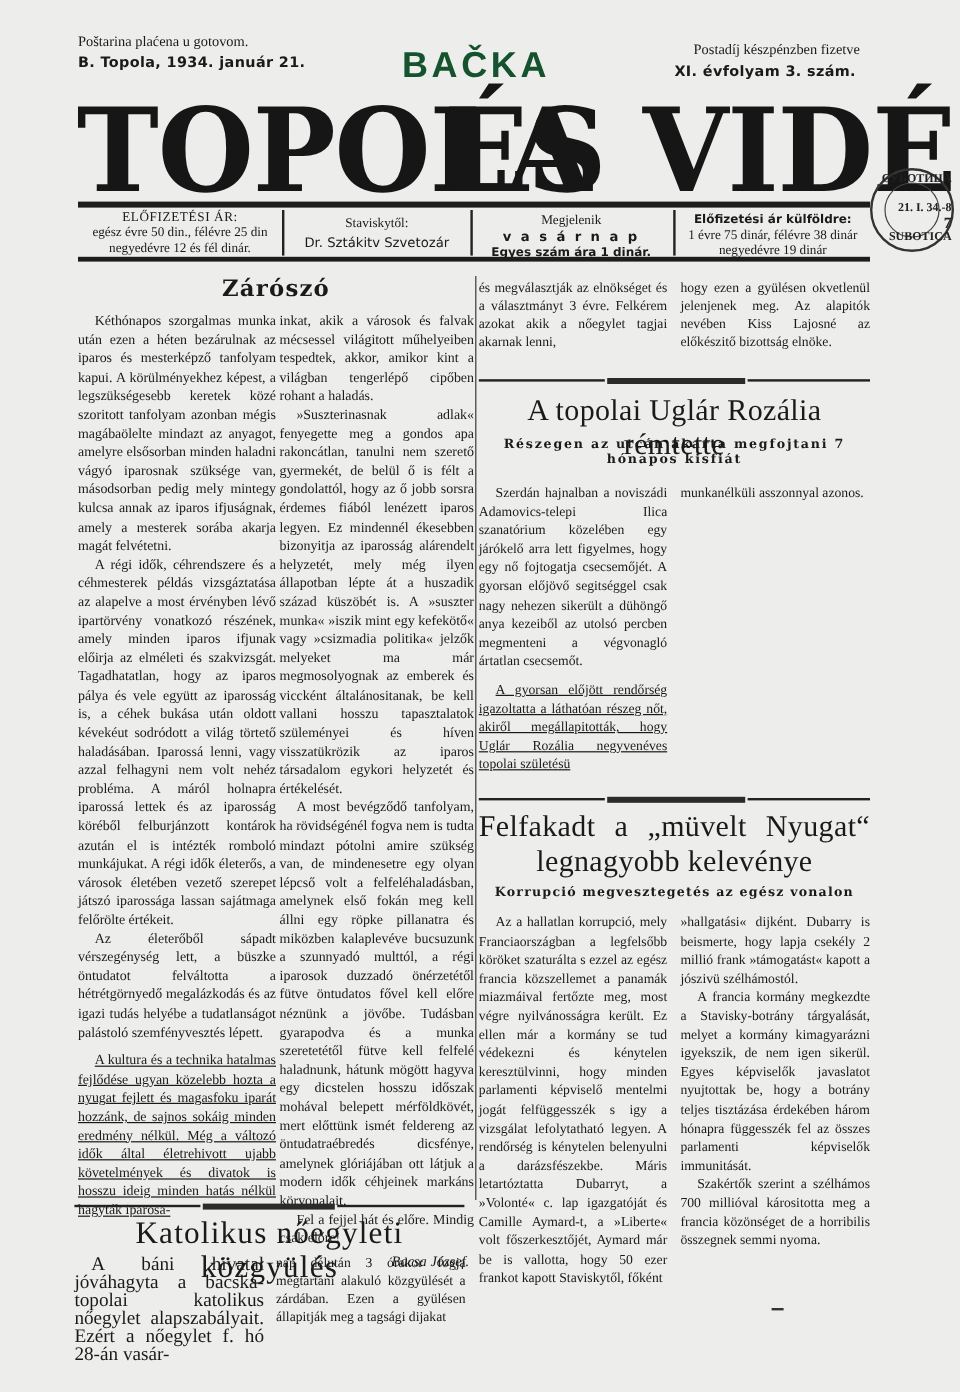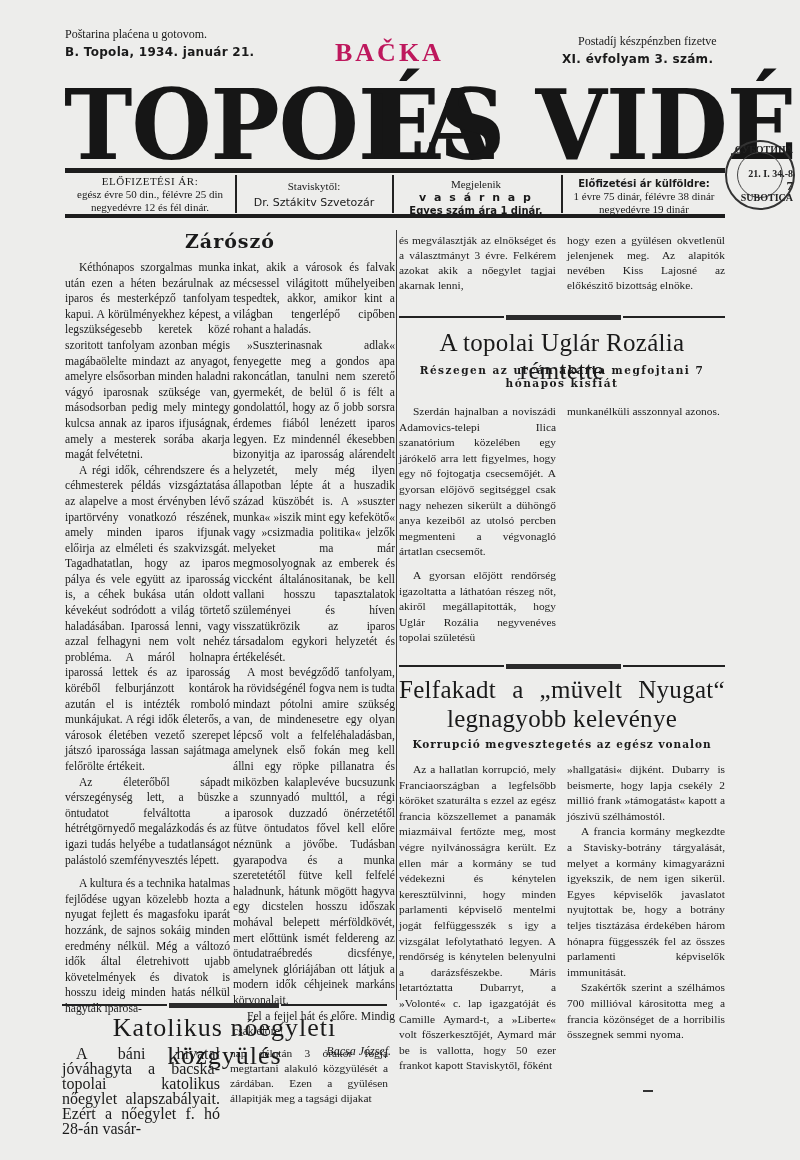--- a/index.html
+++ b/index.html
@@ -7,22 +7,22 @@
     width: 800px; height: 1160px; overflow: hidden;
     background: #ededeb;
     font-family: "Liberation Serif", "DejaVu Serif", serif;
     color: #1a1a1a;
     position: relative;
   }
   .abs { position: absolute; }
   .topline { font-size: 12px; line-height: 15px; }
   .topline.bold { font-family: "DejaVu Sans", sans-serif; font-weight: bold; font-size: 12px; letter-spacing: 0.3px; }
   .backa {
-    font-family: Liberation Serif, serif; font-weight: bold; font-size: 26px;
-    letter-spacing: 3px; color: #be185d;
+    font-family: Liberation Sans, sans-serif; font-weight: bold; font-size: 30px;
+    letter-spacing: 3px; color: #14532d;
   }
   .masthead {
     font-family: "DejaVu Serif", serif; font-weight: bold;
     font-size: 92px; line-height: 92px; letter-spacing: -1px;
     color: #161616; transform: scaleY(1.05); transform-origin: top left;
     white-space: nowrap;
   }
   .rule { background: #1d1d1d; height: 5px; }
   .infobox { font-size: 11px; line-height: 13px; text-align: center; }
   .infobox .lbl { font-size: 11px; letter-spacing: 0.5px; }
@@ -38,21 +38,21 @@
   .stamp .date { position:absolute; left:0; right:0; top: 26px; font-size: 10px; font-weight: bold; }
   .stamp .bot { position:absolute; left:0; right:0; top: 50px; font-weight: bold; font-size: 10px; }
   .stamp .num { position:absolute; left:0; right:0; top: 36px; font-weight: bold; font-size: 13px; }
 
   .col {
     font-size: 11.6px; line-height: 15.6px; text-align: justify;
     hyphens: manual;
   }
   .col p { margin: 0; text-indent: 14px; }
   .col p + p { margin-top: 0; }
-  .col p.gap { margin-top: 8px; }
+  .col p.gap { margin-top: 8px; text-decoration: underline; }
   .sign { text-align: right; font-style: italic; font-size: 12px; margin-top: 4px; padding-right: 4px; }
 
   .h-zaro {
     font-family: "DejaVu Serif", serif; font-weight: bold; font-size: 19px;
     letter-spacing: 1px; text-align: center;
   }
   .h-big {
     font-family: "Liberation Serif", serif; font-size: 25px; line-height: 28px;
     text-align: center; letter-spacing: 0.3px;
   }

